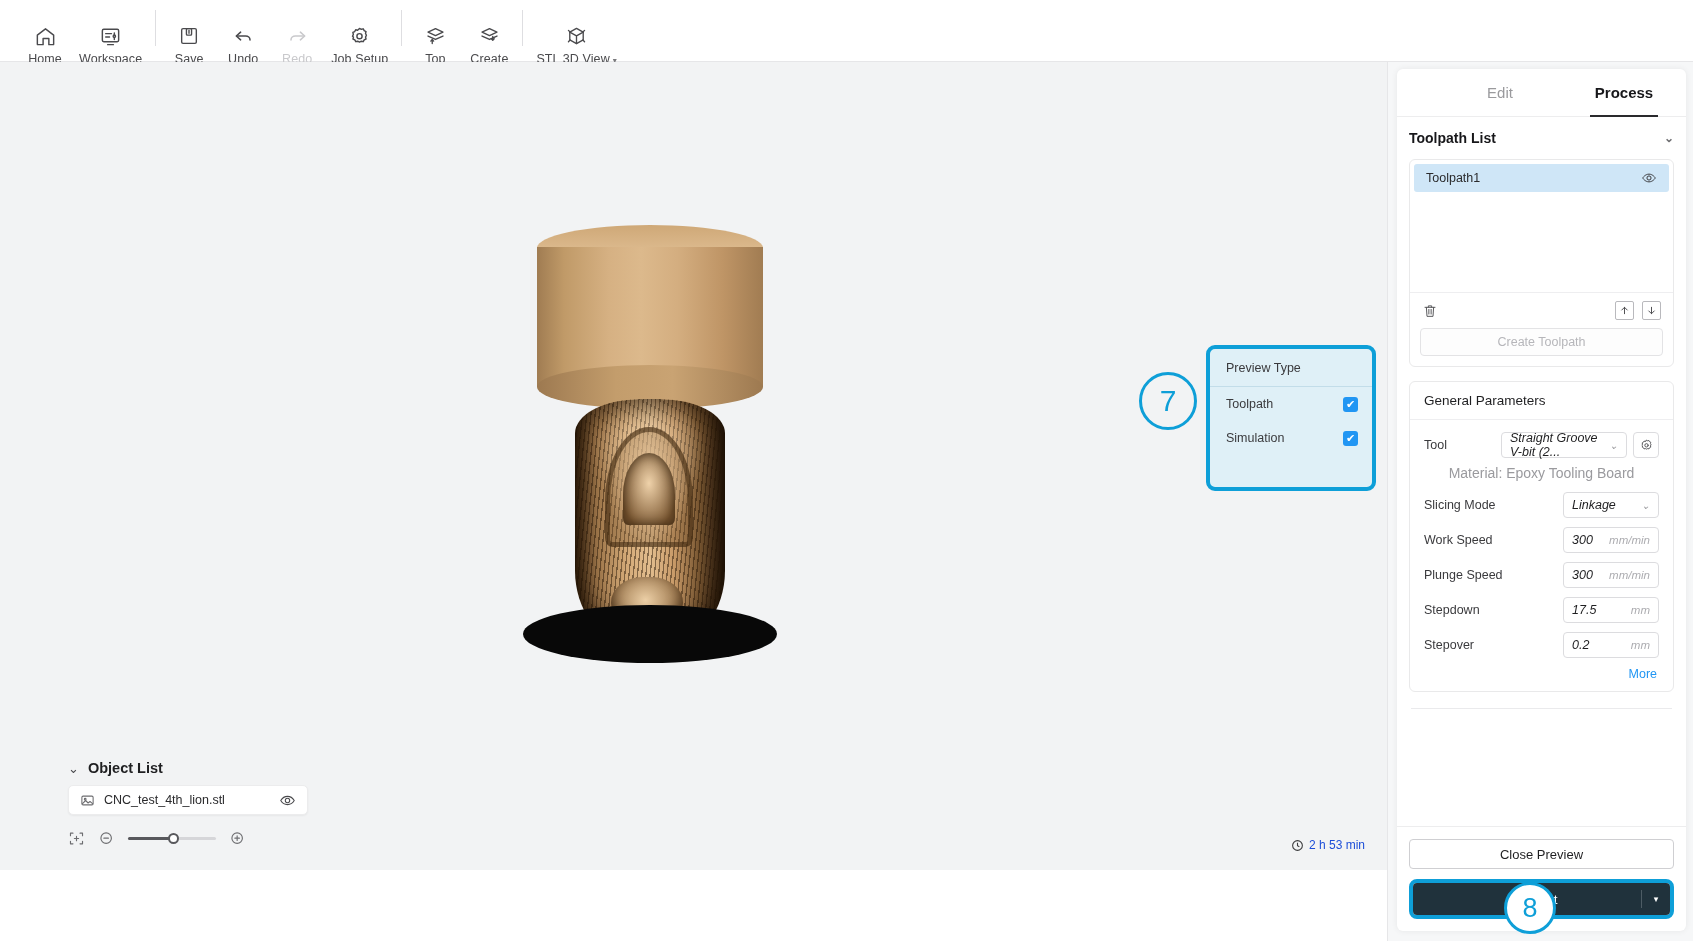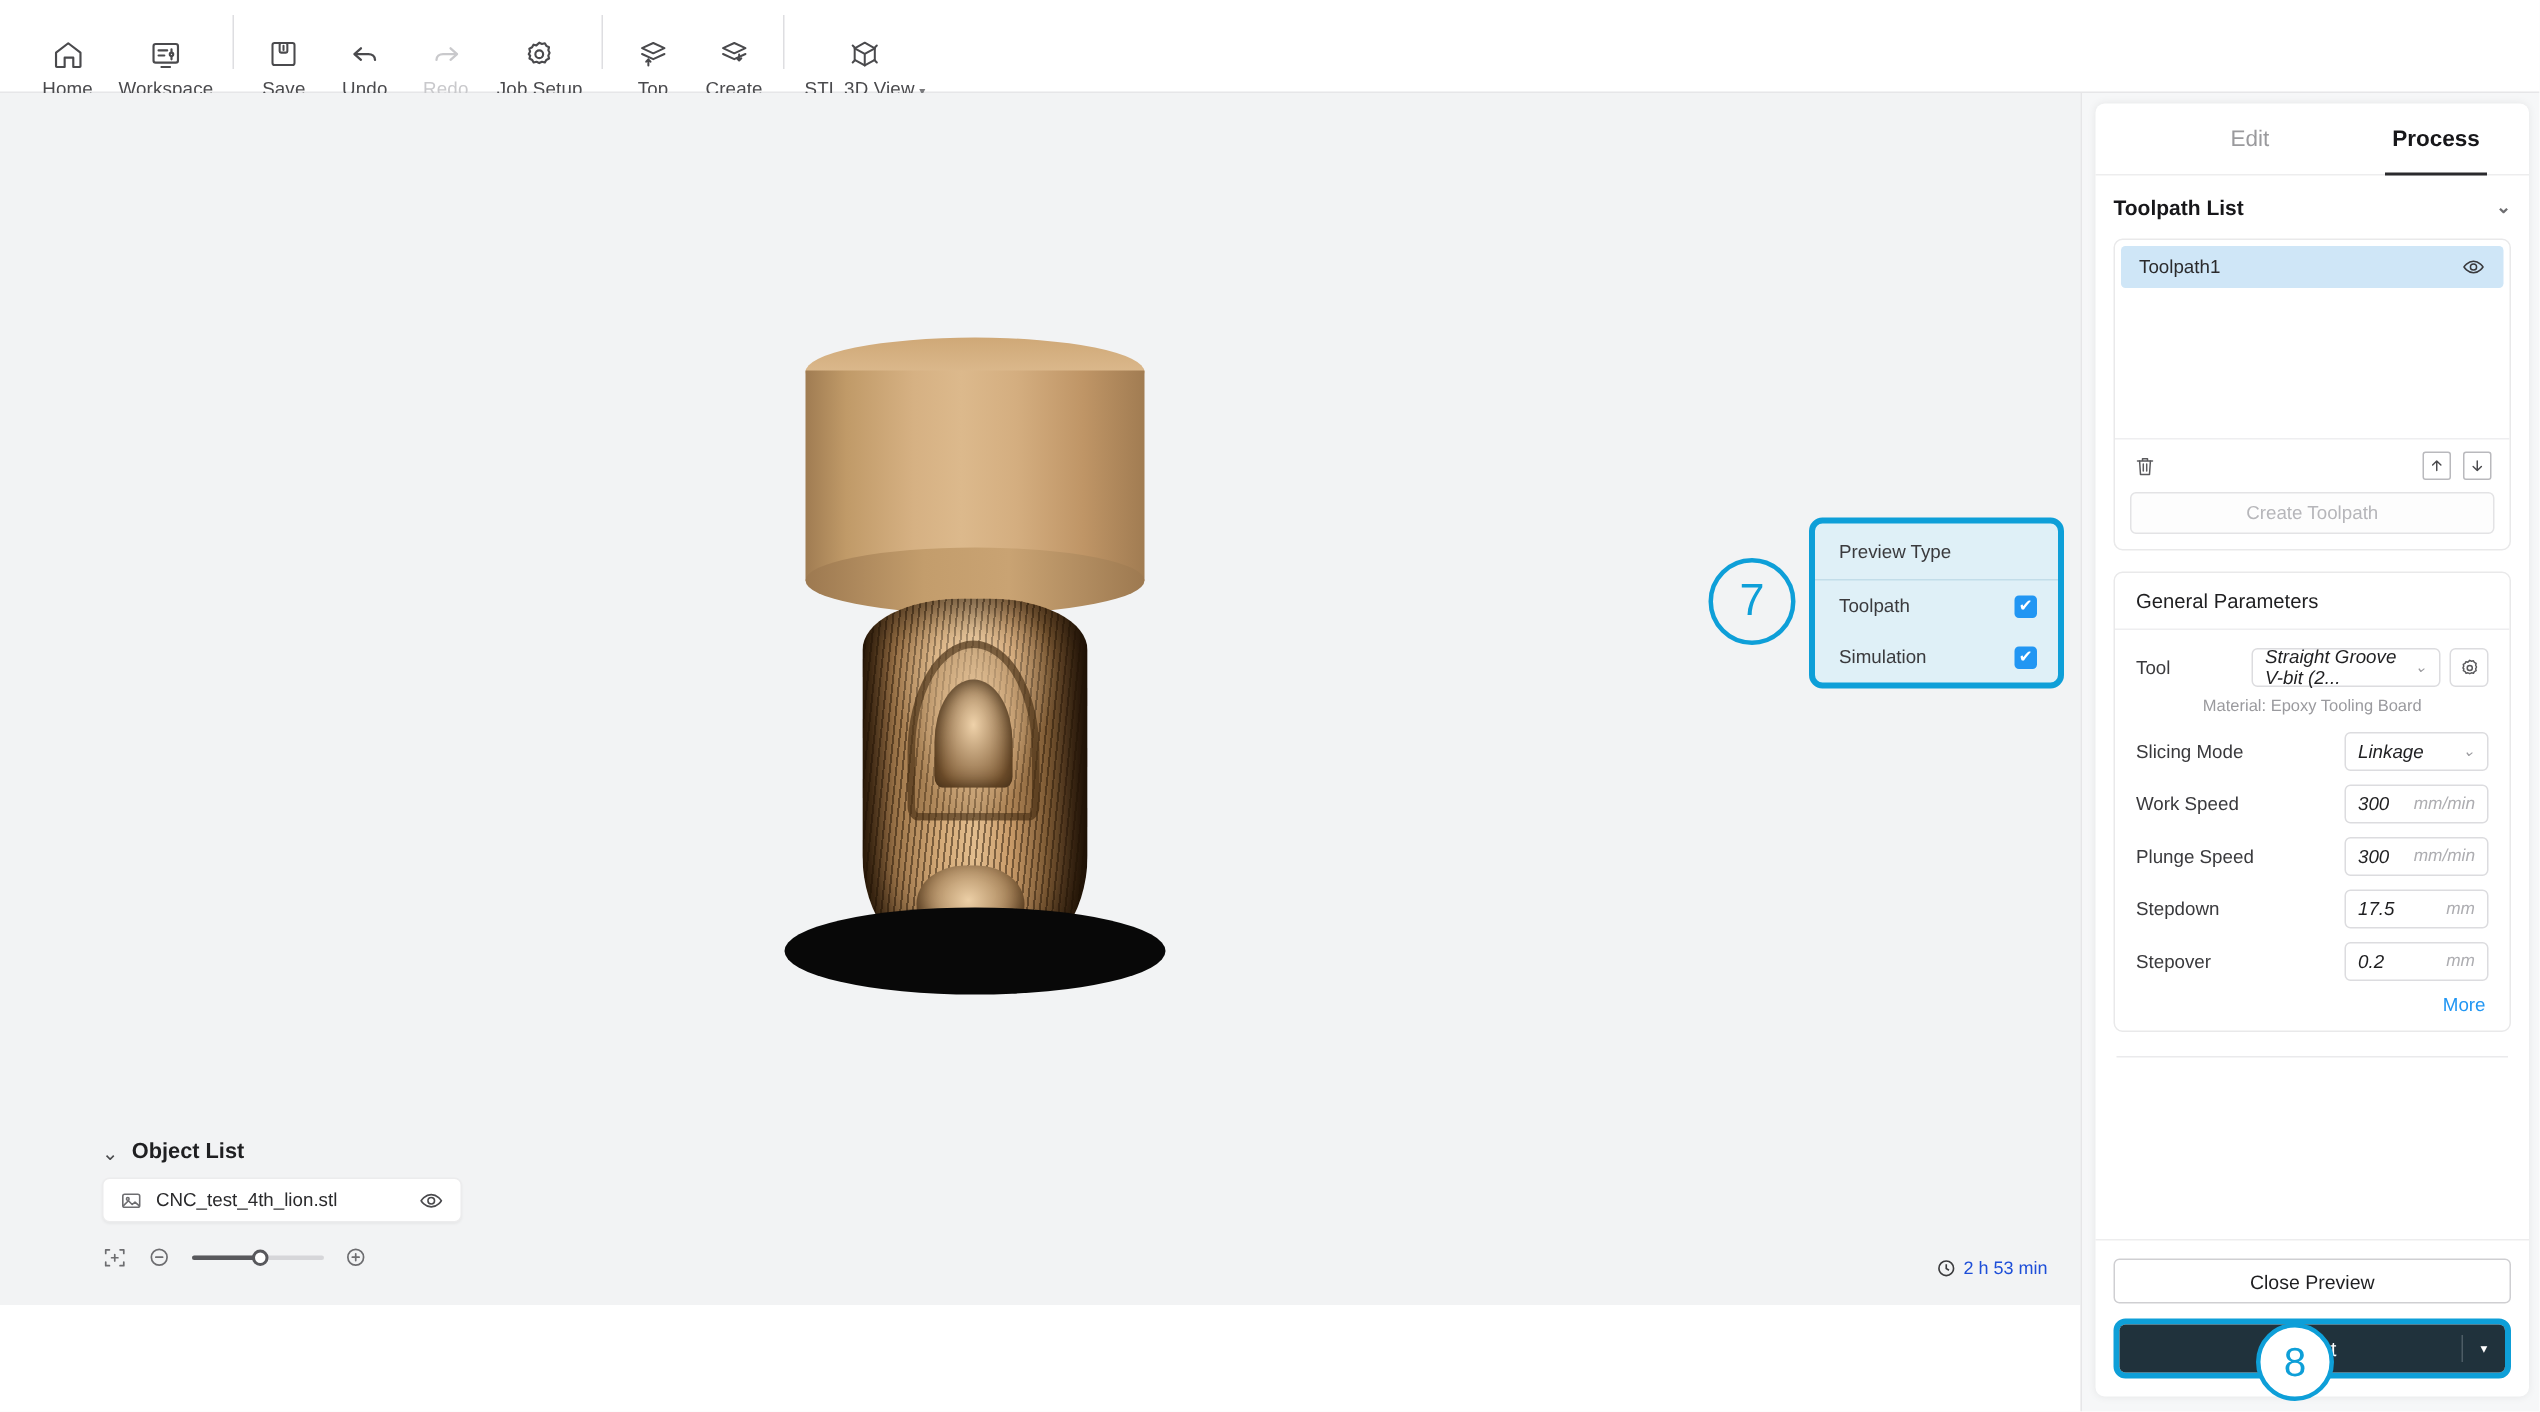--- a/index.html
+++ b/index.html
@@ -138,21 +138,21 @@
 
   #time-tag {
     position: absolute; right: 22px; bottom: 18px;
     display: flex; align-items: center; gap: 5px;
     font-size: 12px; color: #1d4ed8;
   }
 
   
   #preview-type {
     position: absolute; left: 1206px; top: 345px;
-    width: 170px; height: 114px;
+    width: 170px; height: 146px;
     background: #dff0f7;
     border: 4px solid #0e9fd8;
     border-radius: 9px;
     overflow: hidden;
   }
   .pt-head {
     height: 38px; display: flex; align-items: center; padding-left: 16px;
     font-size: 12.5px; color: #3a3a3d;
     border-bottom: 1px solid #c2dde9;
   }
@@ -247,21 +247,21 @@
   .gp-label { font-size: 12.5px; color: #3a3a3d; flex: 1; }
   .gp-field {
     width: 96px; height: 26px; border: 1px solid #dcdcdf; border-radius: 4px;
     display: flex; align-items: center; padding: 0 8px;
     font-size: 12.5px; color: #1f1f21; background: #fff; font-style: italic;
   }
   .gp-field .unit { margin-left: auto; color: #adadb1; font-size: 11.5px; }
   .gp-field .cv { margin-left: auto; color: #9a9a9e; font-size: 10px; }
   .gp-field.wide { width: 126px; }
   .gp-sub {
-    text-align: center; font-size: 11px; color: #9a9a9e;
+    text-align: center; font-size: 14px; color: #9a9a9e;
     margin: 2px 0 9px 0;
   }
   .gear-btn {
     width: 26px; height: 26px; border: 1px solid #dcdcdf; border-radius: 4px;
     margin-left: 6px; display: flex; align-items: center; justify-content: center;
     color: #5a5a5d;
   }
   .more-link {
     text-align: right; font-size: 12.5px; color: #2196f3;
     padding: 2px 2px 0 0; cursor: pointer;

